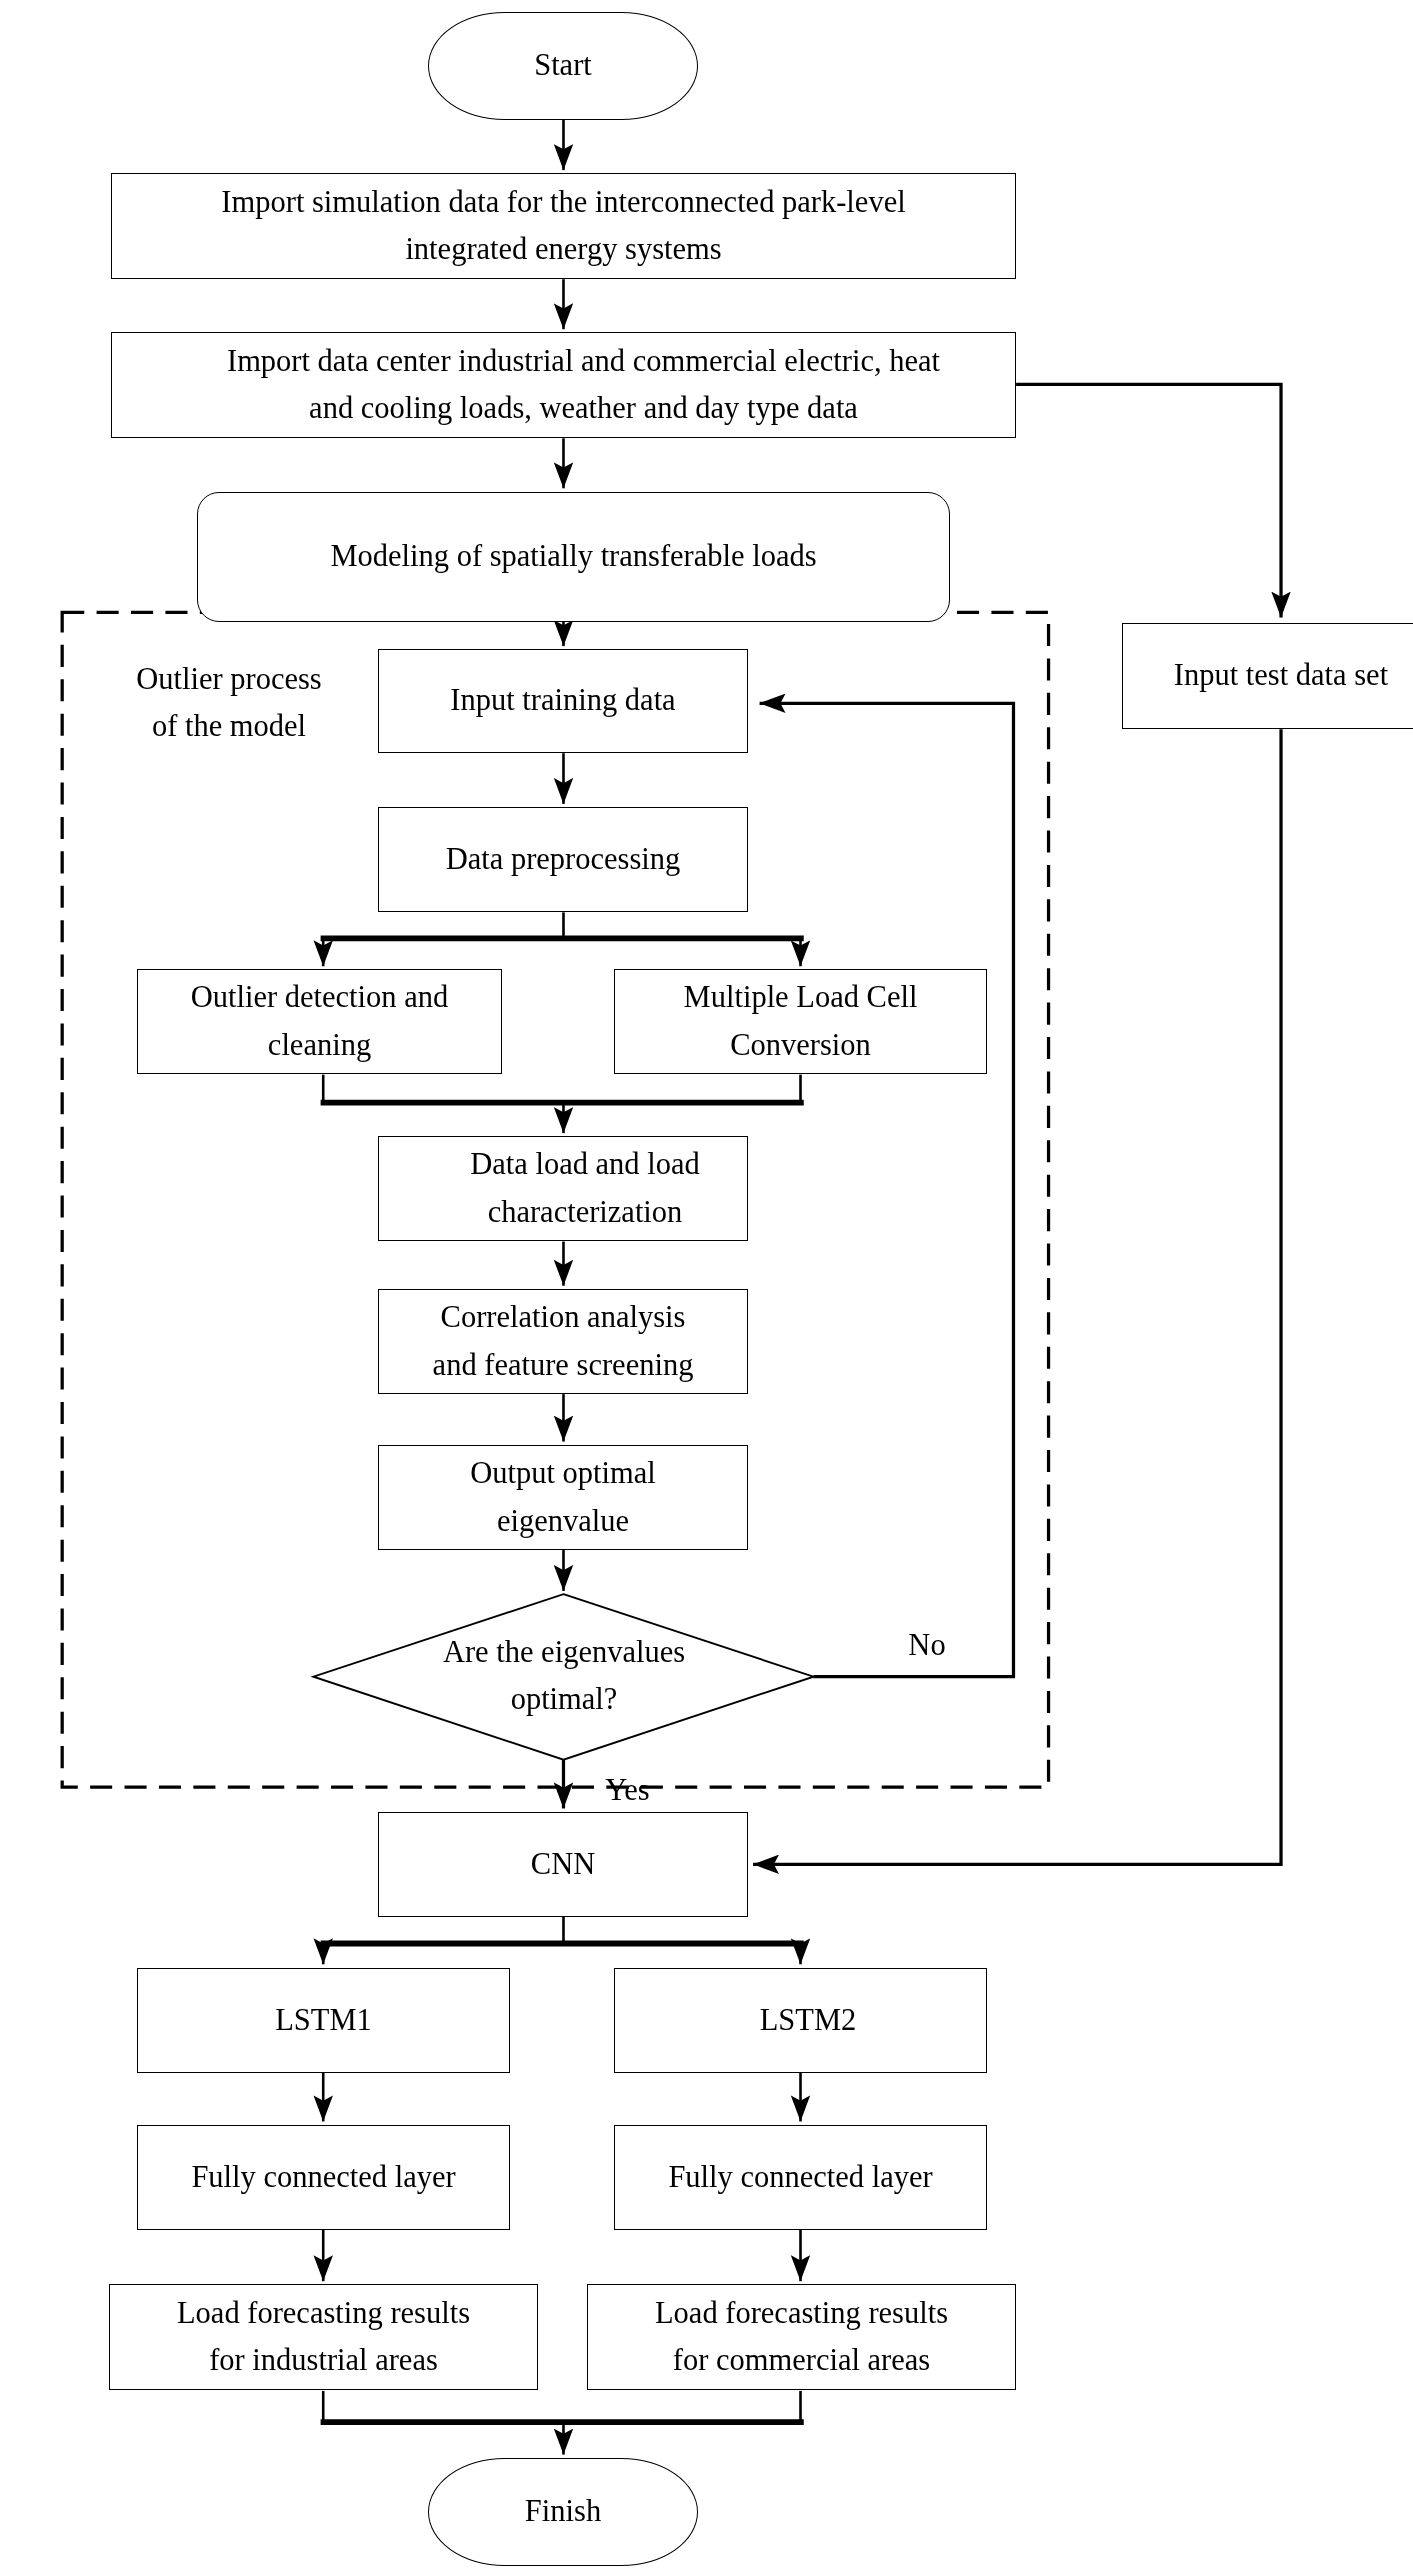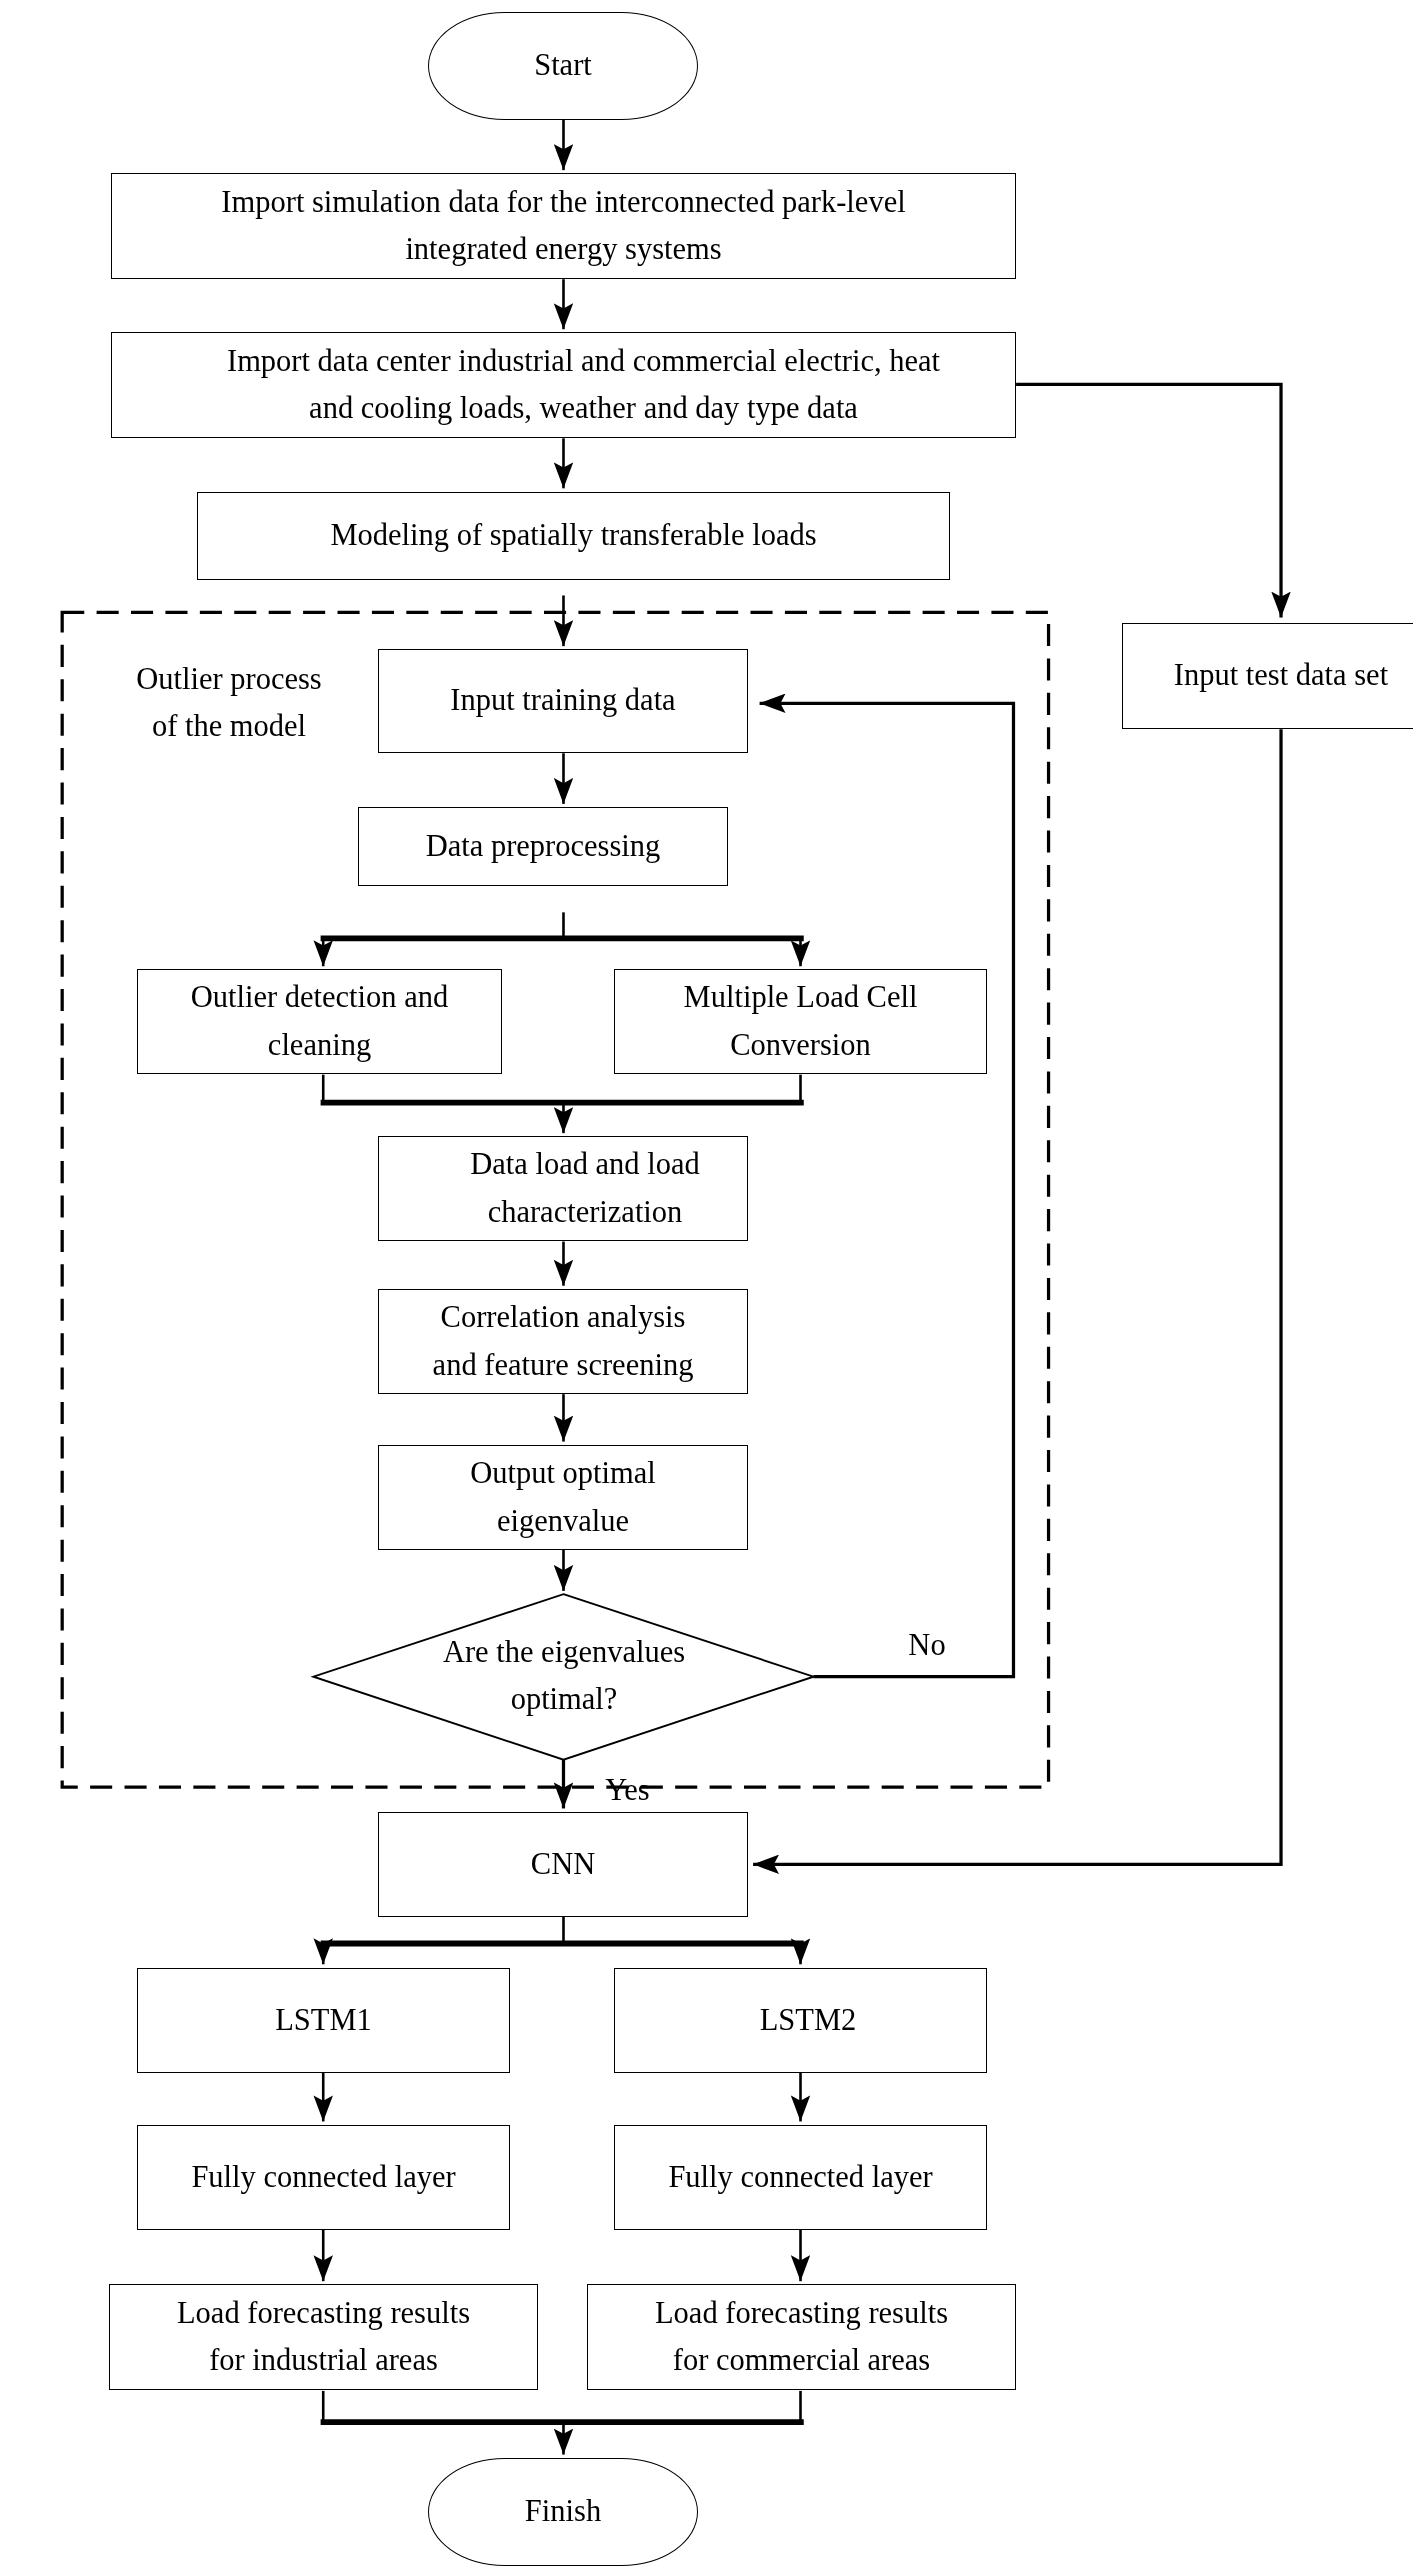--- a/index.html
+++ b/index.html
@@ -102,30 +102,30 @@
   </svg>
 
   <div class="node stadium" style="left:384px; top:11.7px; width:270px; height:108px;">Start</div>
 
   <div class="node" style="left:67px; top:173px; width:905px; height:106px;">Import simulation data for the interconnected park-level
 integrated energy systems</div>
 
   <div class="node" style="left:67px; top:332px; width:905px; height:106px;padding-left:40px;">Import data center industrial and commercial electric, heat
 and cooling loads, weather and day type data</div>
 
-  <div class="node" style="left:153px; top:492px; width:753px; height:88px;">Modeling of spatially transferable loads</div>
+  <div class="node" style="left:153px; top:492px; width:753px; height:130px;border-radius:22px;">Modeling of spatially transferable loads</div>
 
   <div class="node" style="left:1078px; top:623px; width:318px; height:106px;">Input test data set</div>
 
   <div class="label" style="left:26px; top:651px; width:318px; height:104px;">Outlier process
 of the model</div>
 
   <div class="node" style="left:334px; top:649px; width:370px; height:104px;">Input training data</div>
 
-  <div class="node" style="left:314px; top:807px; width:370px; height:79px;">Data preprocessing</div>
+  <div class="node" style="left:334px; top:807px; width:370px; height:105px;">Data preprocessing</div>
 
   <div class="node" style="left:93px; top:969px; width:365px; height:105px;">Outlier detection and
 cleaning</div>
 
   <div class="node" style="left:570px; top:969px; width:373px; height:105px;">Multiple Load Cell
 Conversion</div>
 
   <div class="node" style="left:334px; top:1136px; width:370px; height:105px;padding-left:44px;">Data load and load
 characterization</div>
 

